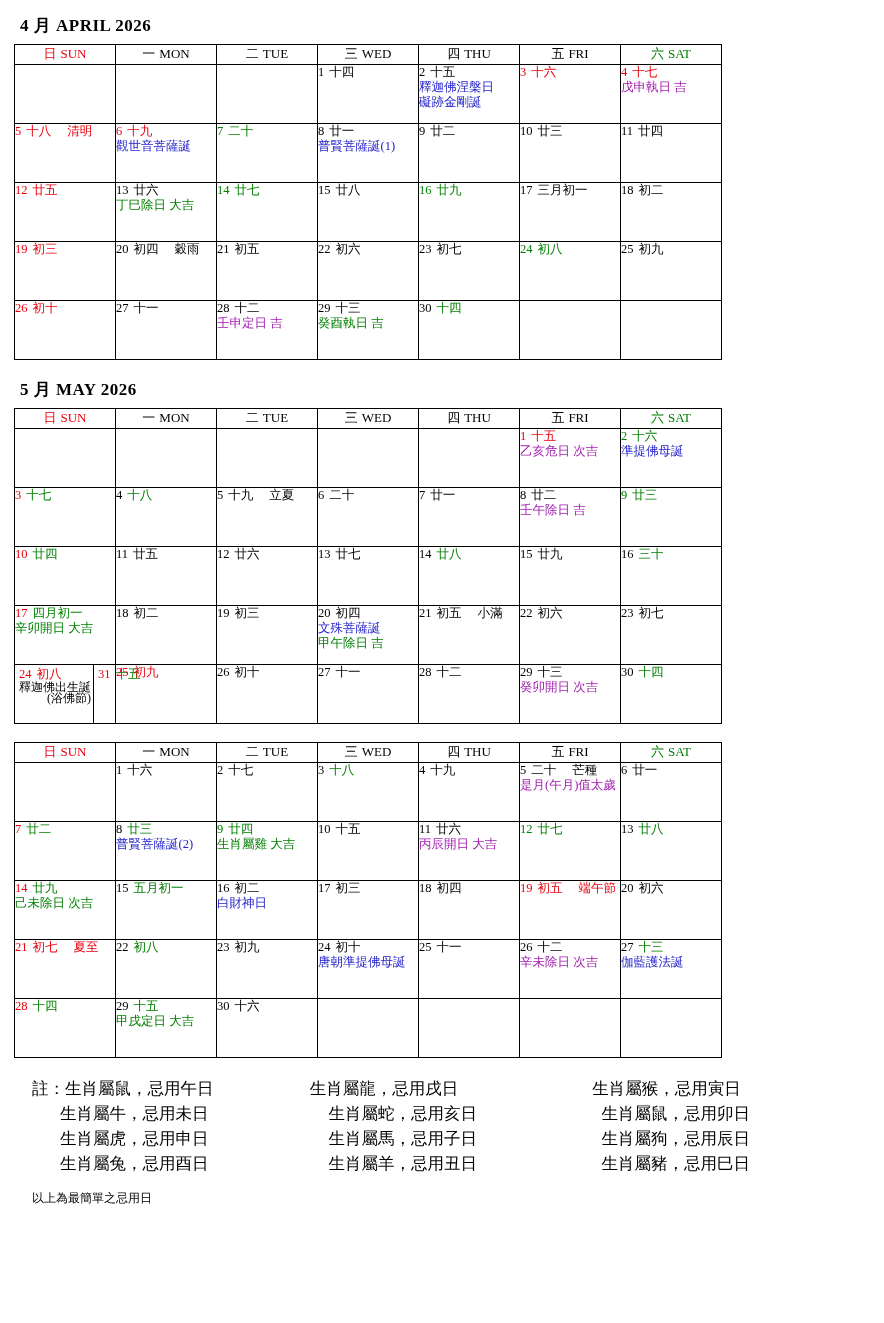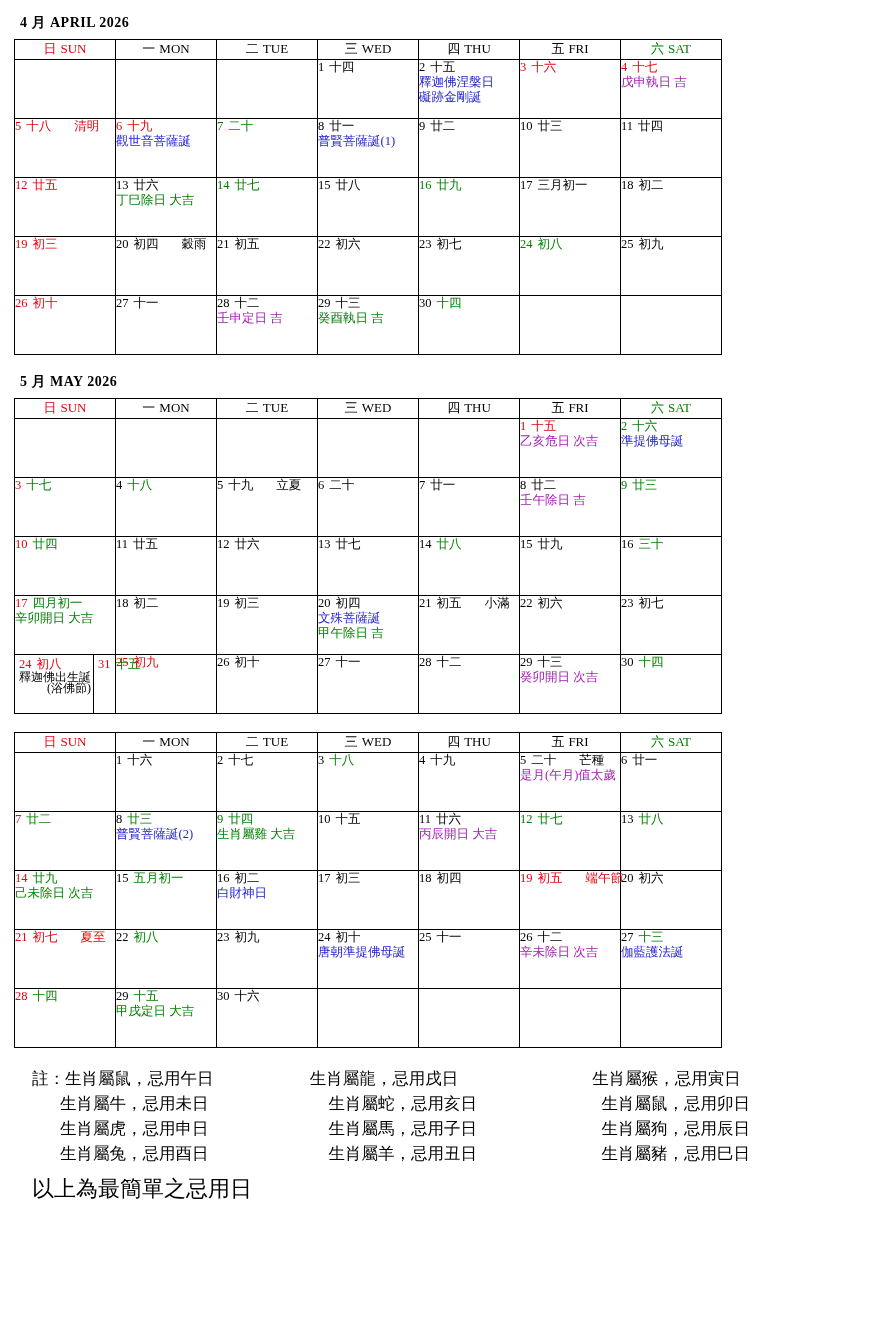--- a/index.html
+++ b/index.html
@@ -14,21 +14,21 @@
   }
   .page {
     width: 884px;
     box-sizing: border-box;
     padding: 8px 14px 10px 14px;
   }
   .month-block {
     margin-bottom: 18px;
   }
   .month-title {
-    font-size: 14px;
+    font-size: 17px;
     font-weight: bold;
     margin: 6px 0 7px 6px;
     letter-spacing: 0.5px;
   }
   table.cal {
     border-collapse: collapse;
     width: 708px;
     table-layout: fixed;
   }
   table.cal td, table.cal th {
@@ -53,21 +53,21 @@
     position: relative;
     padding: 2px 3px 2px 4px;
     font-size: 12.5px;
     line-height: 15px;
   }
   .dayline {
     white-space: nowrap;
   }
   .num { margin-right: 5px; }
   .lunar { }
-  .term { margin-left: 23px; }
+  .term { margin-left: 16px; }
   .note {
     font-size: 12.5px;
     line-height: 15px;
     white-space: nowrap;
   }
   .c-red { color: #e8000d; }
   .c-green { color: #008000; }
   .c-black { color: #000000; }
   .c-blue { color: #2222cc; }
   .c-pink { color: #a21caf; }
@@ -102,21 +102,21 @@
   }
   .footer .fcol {
     width: 285px;
   }
   .footer .fcol.first { padding-left: 18px; }
   .footer .fcol.indent { padding-left: 46px; }
   .footer .fcol.mid { width: 290px; }
   .footer .lastline {
     margin-top: 10px;
     padding-left: 18px;
-    font-size: 22px;
+    font-size: 12px;
   }
 </style>
 </head>
 <body>
 
 <div class="page">
   <div id="months-root">
       <div class="month-block">
         <div class="month-title">4 月  APRIL 2026</div>
         <table class="cal">

